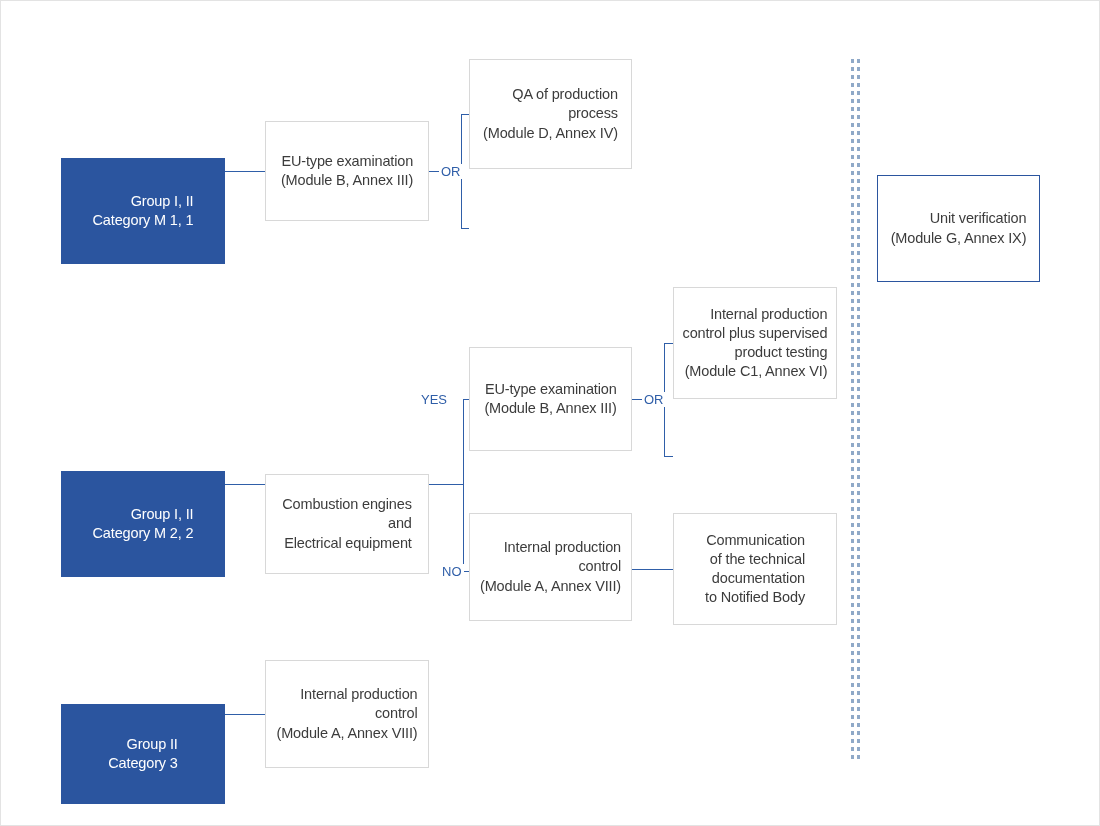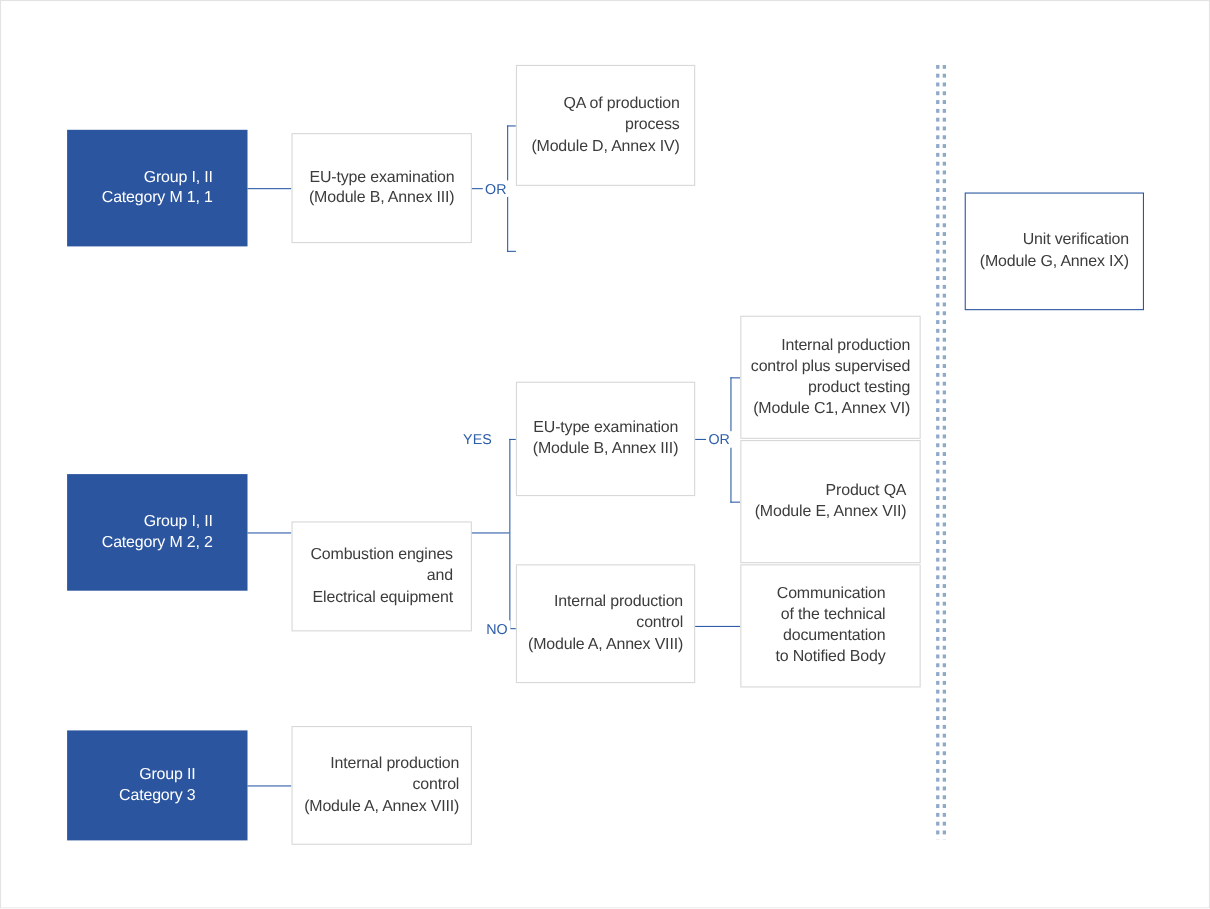--- a/index.html
+++ b/index.html
@@ -28,20 +28,21 @@
     text-align: right;
     line-height: 1.32;
     white-space: pre-line;
     letter-spacing: -0.15px;
   }
   .node-blue {
     background: #2B559F;
     color: #ffffff;
     font-size: 14.5px;
     border: none;
+    margin-top: 40px;
   }
   .node-plain {
     background: #ffffff;
     color: #3c3c3c;
     font-size: 14.5px;
     border: 1px solid #d8d8d8;
   }
   .node-outline {
     background: #ffffff;
     color: #3c3c3c;
@@ -124,22 +125,20 @@
   <div class="conn conn-v" style="left:663px; top:342px; height:114px;"></div>
   <div class="conn conn-h" style="left:663px; top:342px; width:9px;"></div>
   <div class="conn conn-h" style="left:663px; top:455px; width:9px;"></div>
   <div class="branch-label" style="left:641px; top:391px;">OR</div>
 
   <div class="node node-plain" style="left:672px; top:286px; width:164px; height:112px;">Internal production
 control plus supervised
 product testing
 (Module C1, Annex VI)</div>
 
-  <div class="node node-plain" style="left:672px; top:399px; width:164px; height:112px;">Product QA
-(Module E, Annex VII)</div>
 
   <div class="node node-plain" style="left:468px; top:512px; width:163px; height:108px;">Internal production
 control
 (Module A, Annex VIII)</div>
 
   <div class="conn conn-h" style="left:631px; top:568px; width:41px;"></div>
 
   <div class="node node-plain" style="left:672px; top:512px; width:164px; height:112px;">Communication
 of the technical
 documentation

